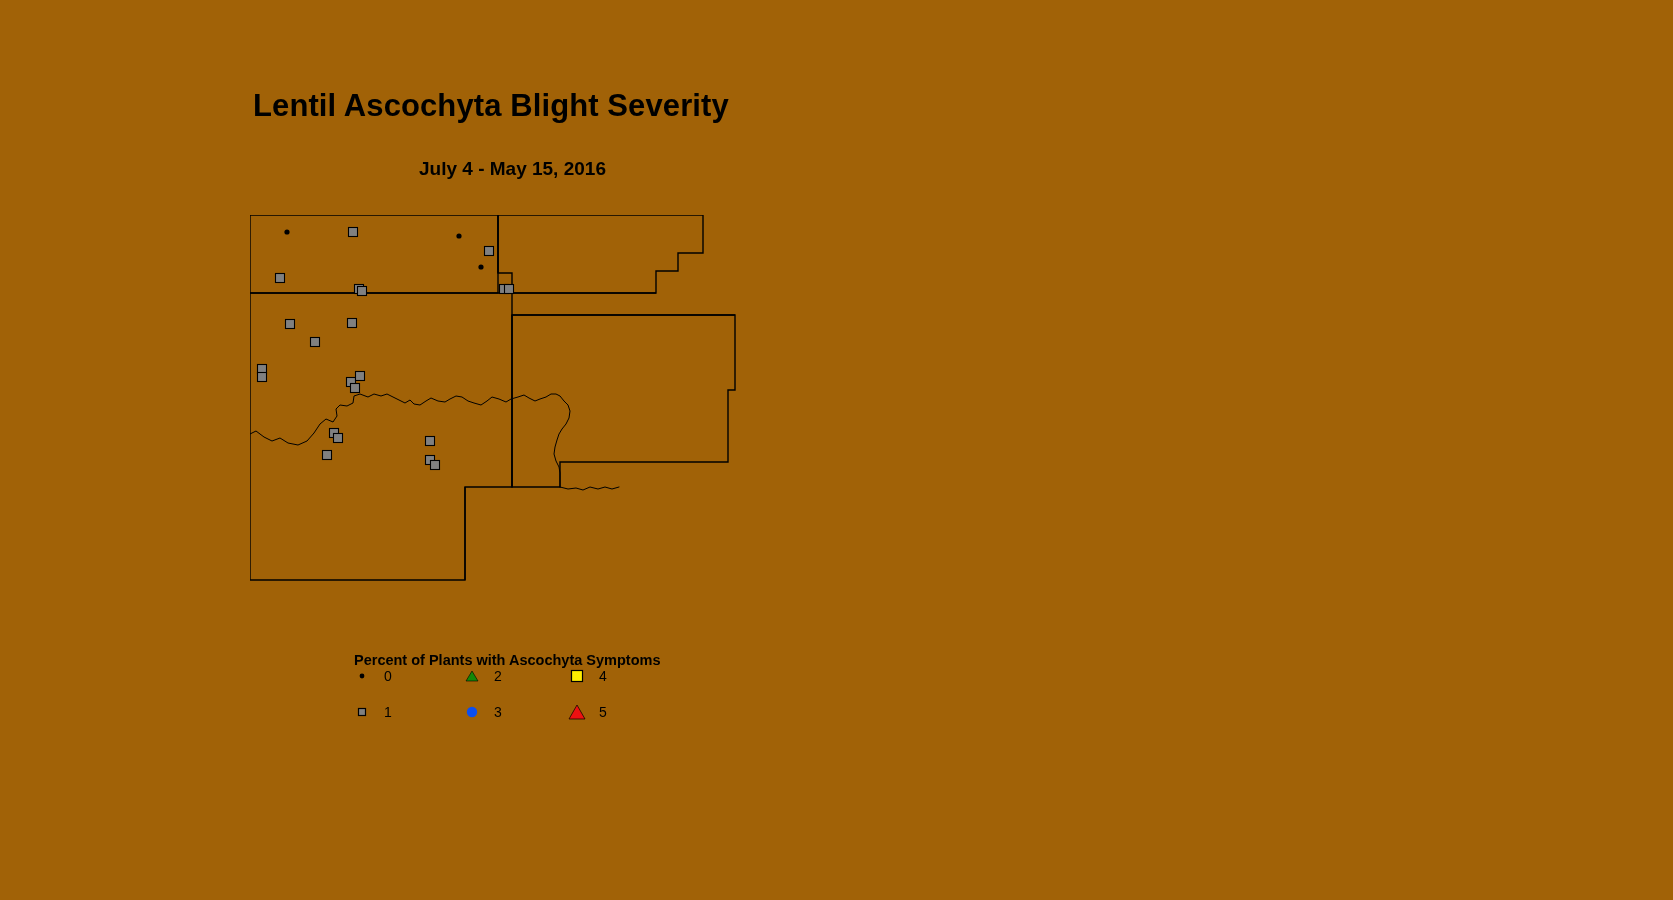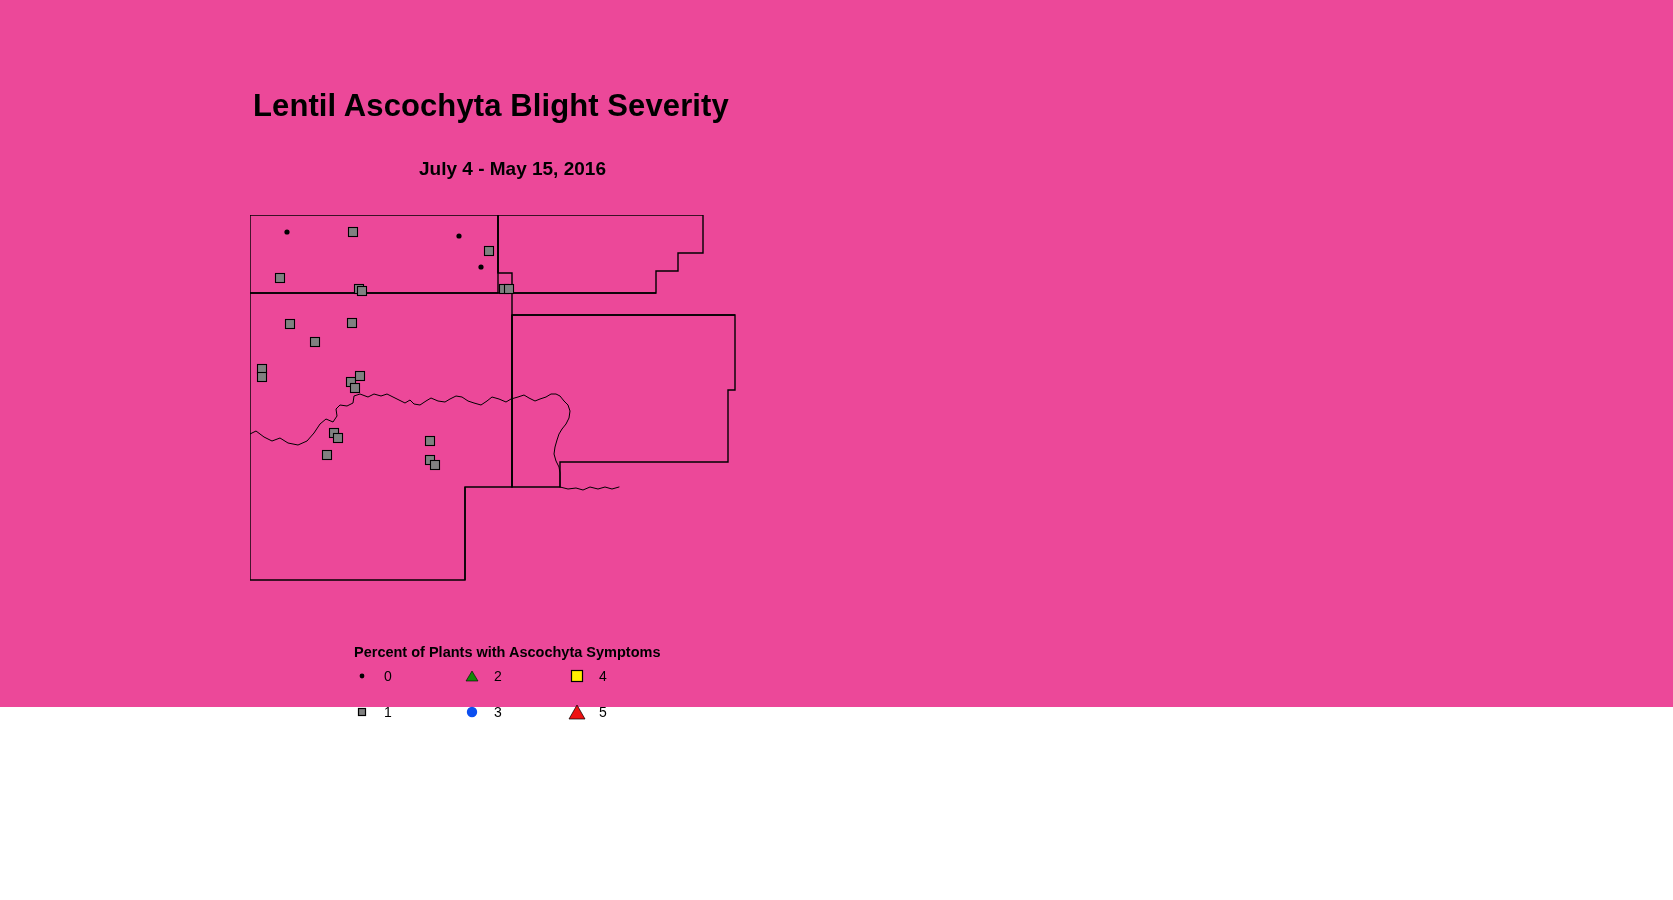--- a/index.html
+++ b/index.html
@@ -12,22 +12,22 @@
     height: 900px;
     font-family: "Liberation Sans", sans-serif;
     overflow: hidden;
     position: relative;
   }
   #figure {
     position: absolute;
     left: 0;
     top: 0;
     width: 1673px;
-    height: 707px;
-    background: #ec4899;
+    height: 900px;
+    background: #a16207;
   }
   .title {
     position: absolute;
     left: 253px;
     top: 88px;
     font-size: 31px;
     font-weight: bold;
     color: #000000;
     letter-spacing: 0.1px;
     white-space: nowrap;
@@ -54,21 +54,21 @@
   .legend {
     position: absolute;
     left: 350px;
     top: 640px;
     width: 400px;
     height: 90px;
   }
   .legend-title {
     position: absolute;
     left: 4px;
-    top: 4px;
+    top: 12px;
     font-size: 14.5px;
     font-weight: bold;
     color: #000000;
     white-space: nowrap;
   }
   .legend-grid {
     position: absolute;
     left: 0px;
     top: 24px;
     width: 400px;

